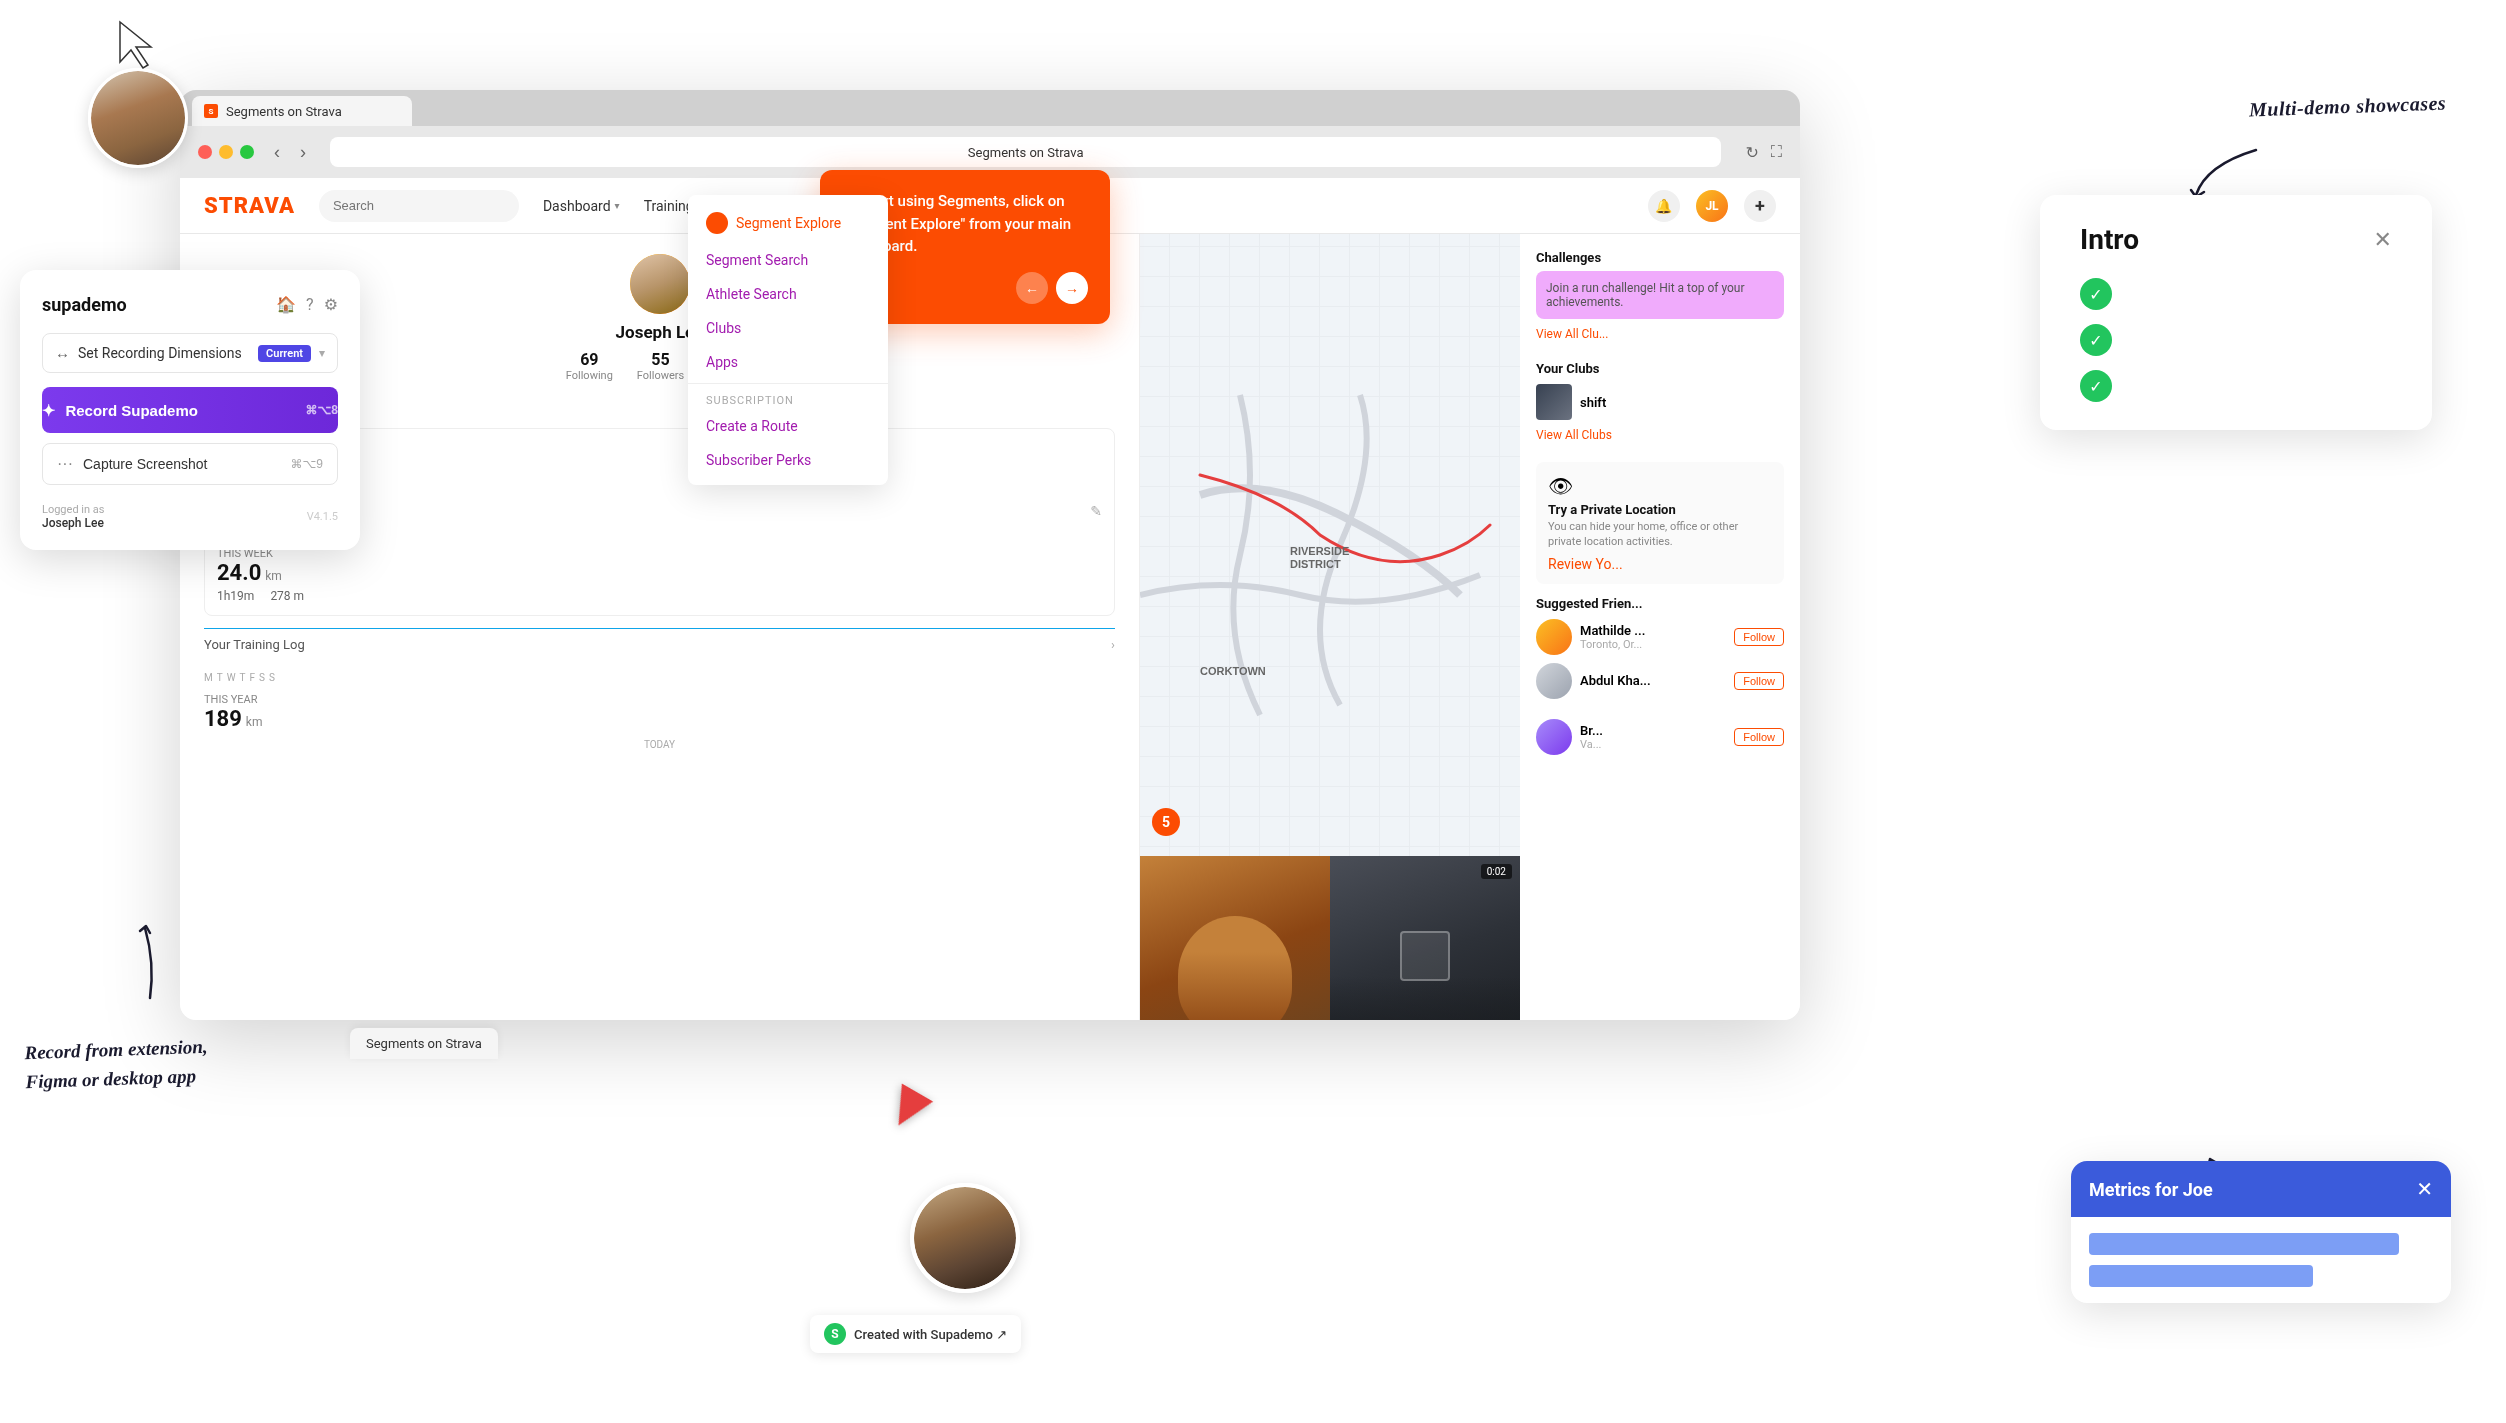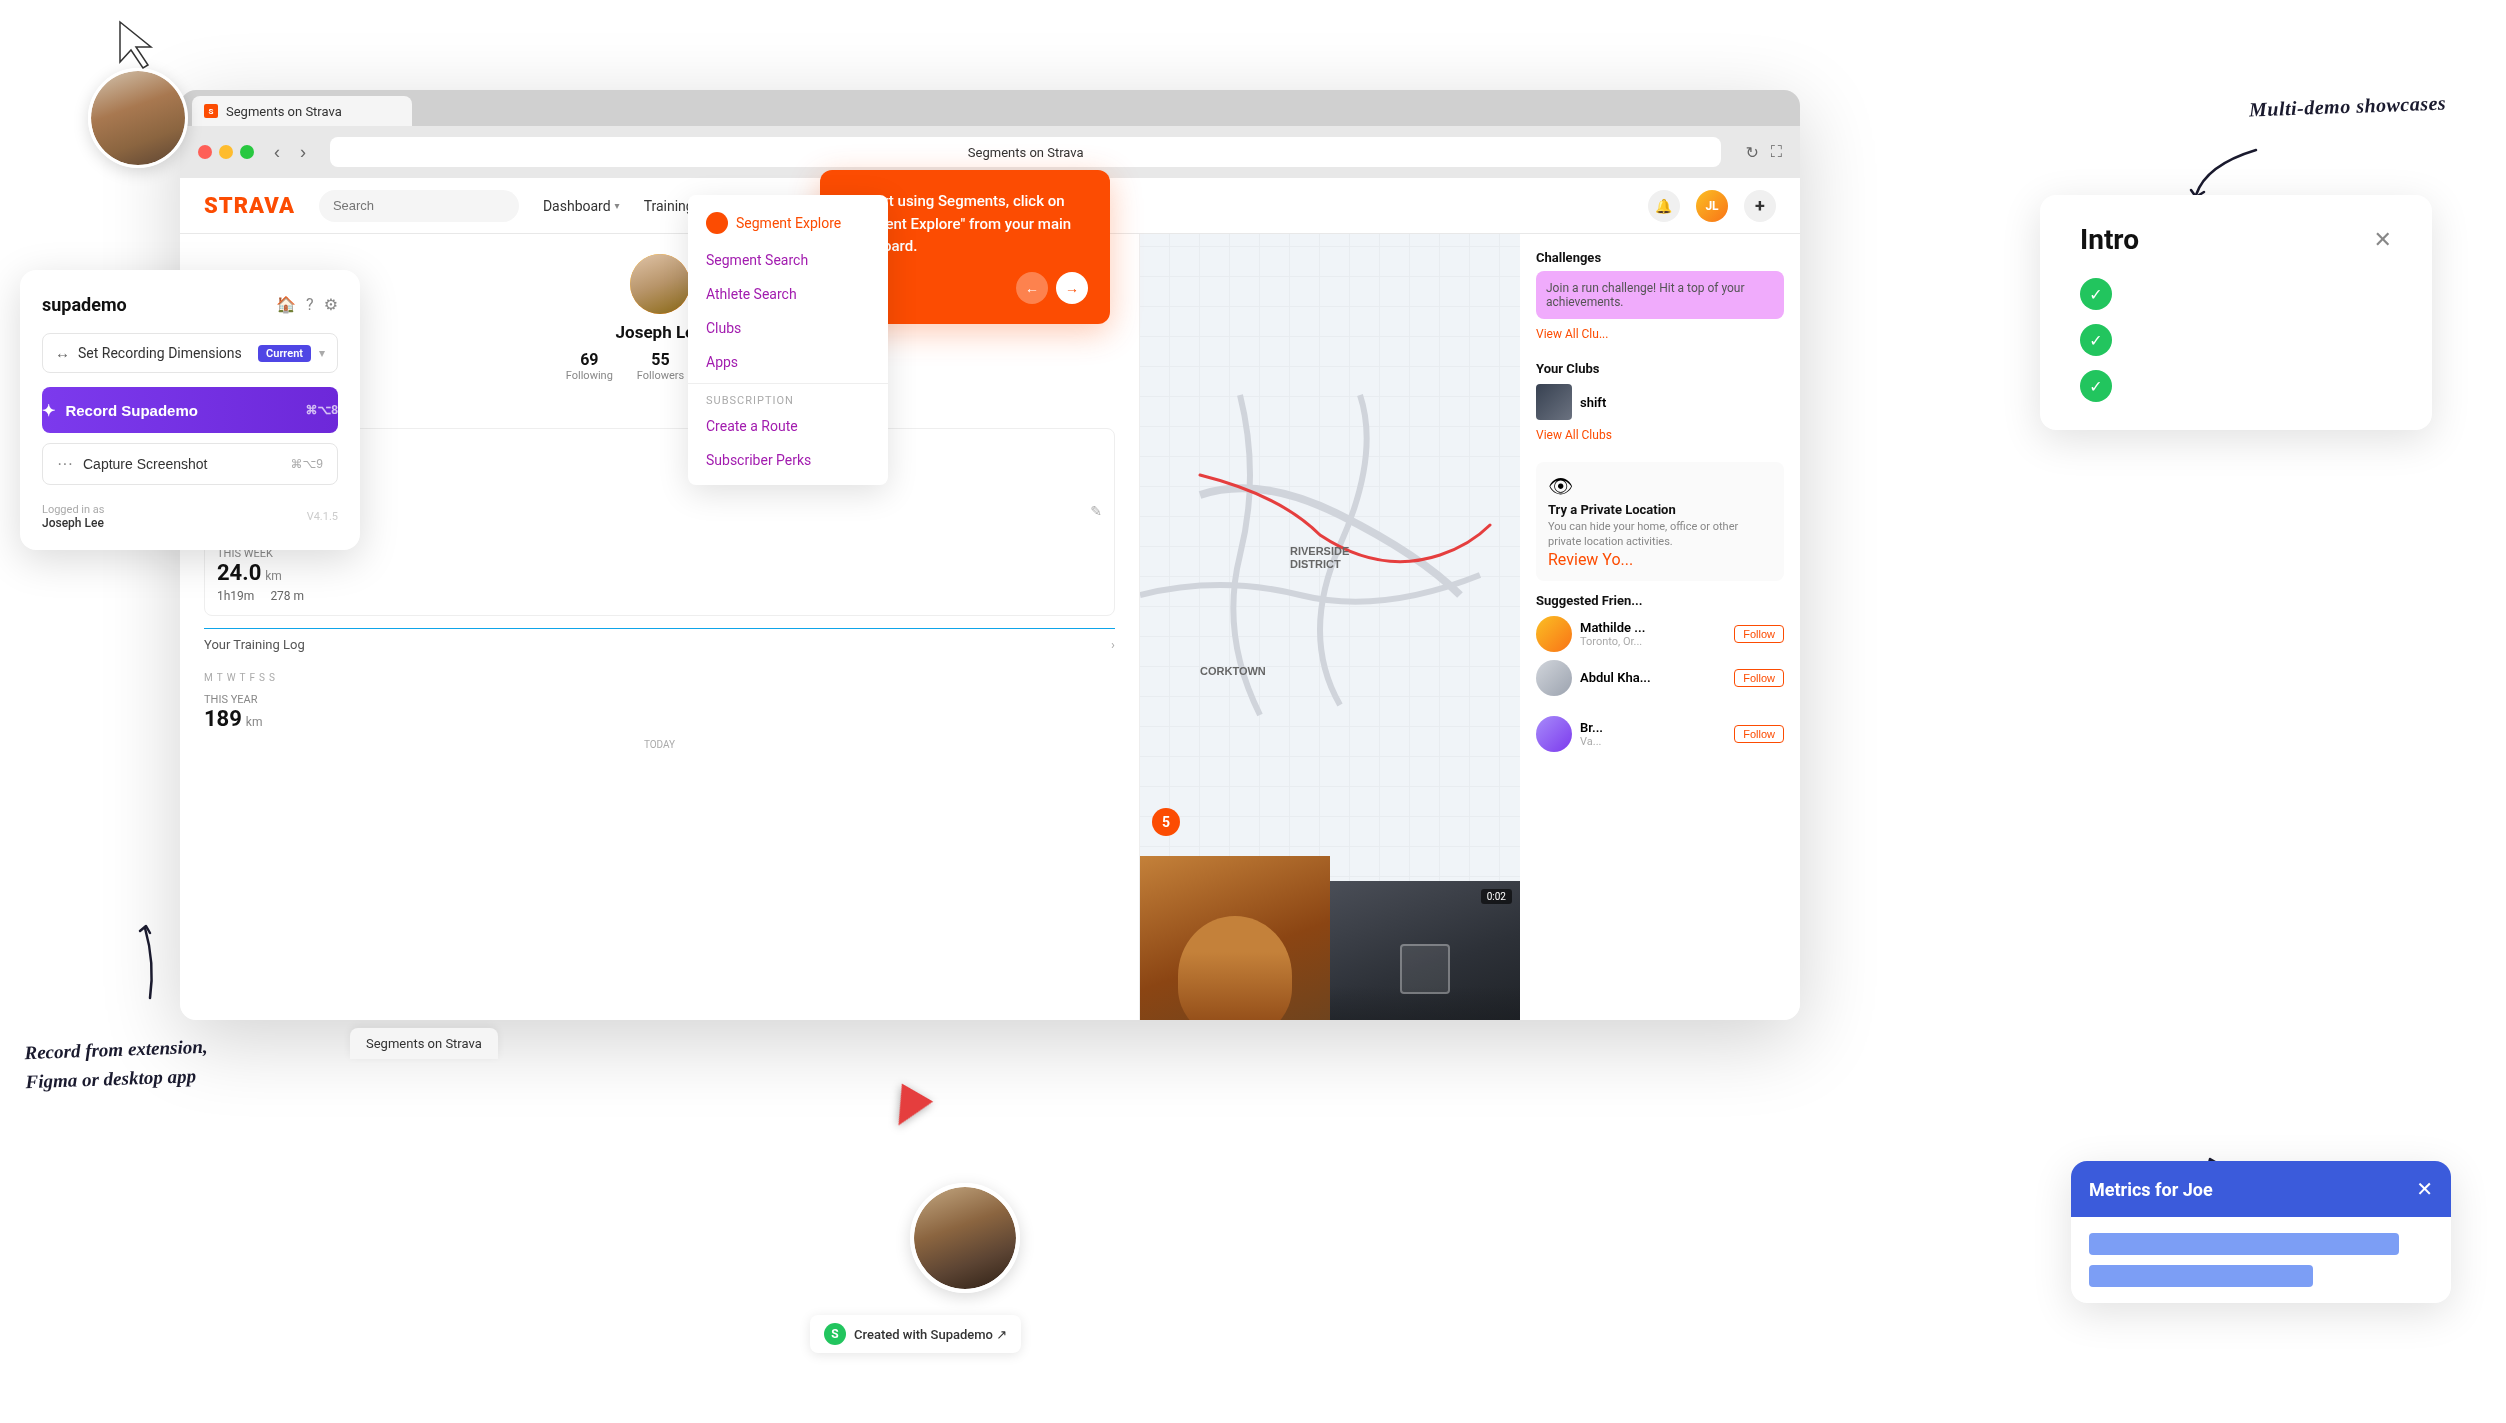--- a/index.html
+++ b/index.html
@@ -757,21 +757,21 @@
           <text x="150" y="173" font-size="11" fill="#666" font-family="sans-serif" font-weight="600">DISTRICT</text>
           <text x="60" y="280" font-size="11" fill="#666" font-family="sans-serif" font-weight="600">CORKTOWN</text>
         </svg>
 
         <div class="map-photos">
           <div class="map-photo map-photo-1" style="position:relative;">
 
             <div style="position:absolute;bottom:20px;left:50%;transform:translateX(-50%);width:60%;height:60%;background:linear-gradient(180deg,#c4813a 30%,#8B4513 100%);border-radius:50% 50% 40% 40%;"></div>
 
           </div>
-          <div class="map-photo map-photo-2" style="position:relative;margin-top:25px;">
+          <div class="map-photo map-photo-2" style="position:relative;">
             <div class="map-photo-duration">0:02</div>
             <div style="position:absolute;bottom:0;left:0;right:0;height:40%;background:linear-gradient(180deg,transparent,#1a1d21);"></div>
             <div style="position:absolute;top:50%;left:50%;transform:translate(-50%,-50%);width:50px;height:50px;background:rgba(255,255,255,0.1);border:2px solid rgba(255,255,255,0.3);border-radius:4px;"></div>
           </div>
         </div>
 
         <div class="number-badge" style="bottom:220px;left:12px;">5</div>
       </div>
 
       <div class="strava-sidebar">
@@ -792,21 +792,21 @@
             <div class="club-img"></div>
             <div class="club-name">shift</div>
           </div>
           <div class="view-all-link">View All Clubs</div>
         </div>
 
         <div class="try-private-section">
           <div class="private-icon">👁</div>
           <div class="private-title">Try a Private Location</div>
           <div class="private-desc">You can hide your home, office or other private location activities.</div>
-          <div style="font-size:16px;color:#fc4c02;cursor:pointer;">Review Yo...</div>
+          <div style="font-size:14px;color:#fc4c02;margin-top:6px;cursor:pointer;">Review Yo...</div>
         </div>
 
         <div class="sidebar-section">
           <div style="font-size:13px;font-weight:700;color:#111;margin-bottom:8px;">Suggested Frien...</div>
           <div class="friend-item">
             <div class="friend-avatar" style="background:linear-gradient(135deg,#fbbf24,#f97316);"></div>
             <div>
               <div class="friend-name">Mathilde ...</div>
               <div class="friend-location">Toronto, Or...</div>
             </div>

